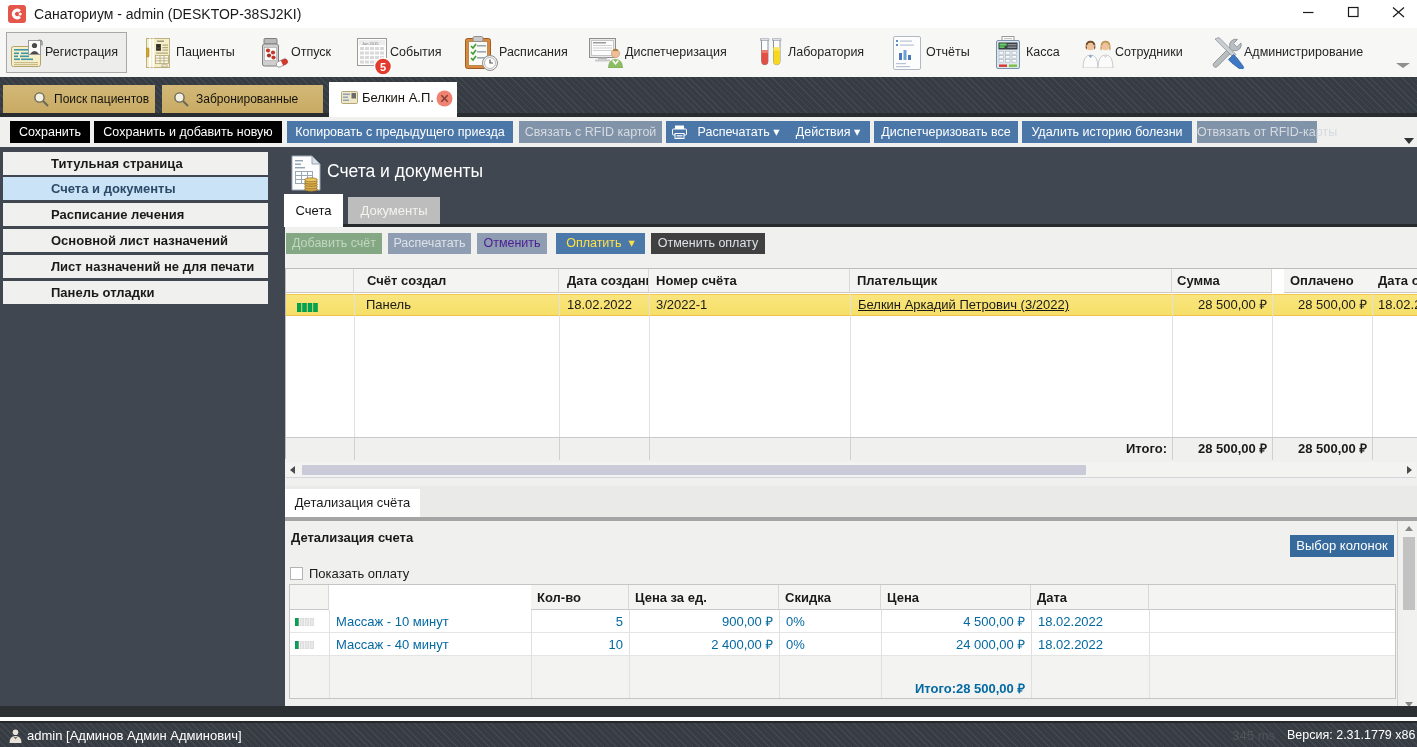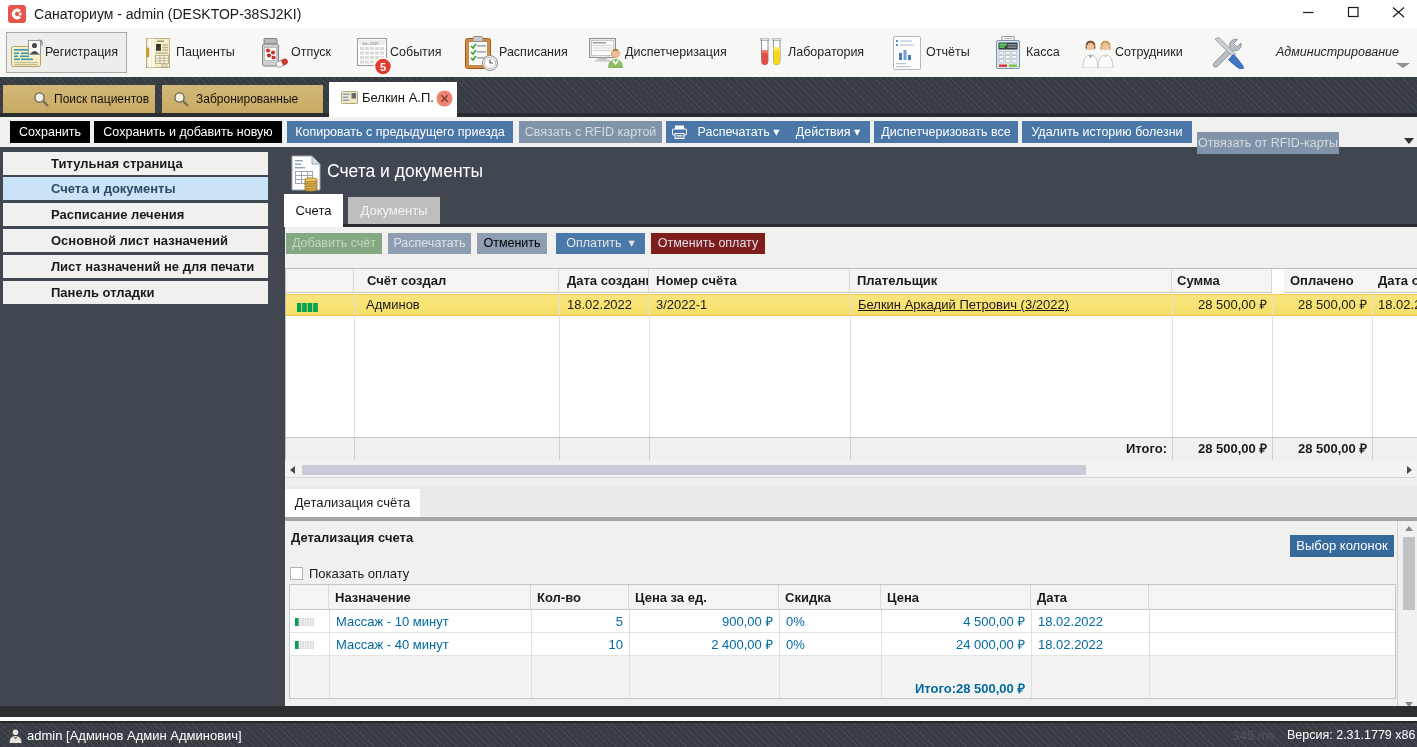--- a/index.html
+++ b/index.html
@@ -245,21 +245,21 @@
     <div class="tbtxt" style="left:1115px;">Сотрудники</div>
     <svg class="abs" style="left:1209px; top:9px;" width="36" height="32" viewBox="0 0 36 32">
       <g>
         <path d="M28.5 2.5 a6 6 0 0 0 -7.6 7.6 l-16 16 a2.4 2.4 0 0 0 3.4 3.4 l16 -16 a6 6 0 0 0 7.6 -7.6 l-4 4 l-3.4 -3.4 z" fill="#b9bec2" stroke="#83888c" stroke-width="0.8"></path>
       </g>
       <g>
         <path d="M6 2 l4 -1.5 l17 17 l-2.8 2.8 l-17 -17 z" fill="#c9ced2" stroke="#83888c" stroke-width="0.7"></path>
         <path d="M24.5 17.5 l3.5 3.5 l6 8 a2.2 2.2 0 0 1 -3.1 3.1 l-8 -6 l-3.5 -3.5 z" fill="#3e78c4" stroke="#2a5a9a" stroke-width="0.7"></path>
       </g>
     </svg>
-    <div class="tbtxt" style="left:1276px;font-style:italic;">Администрирование</div>
+    <div class="tbtxt" style="left:1244px;">Администрирование</div>
     <div class="abs" style="left:1396px; top:35px; width:0; height:0; border-left:7px solid transparent; border-right:7px solid transparent; border-top:5.5px solid #8f8f8f;"></div>
   </div>
 
   <div id="tabstrip" class="abs">
     <div class="tab tantab" style="left:3px; width:152px; line-height:28px; padding-left:51px;">Поиск пациентов</div>
     <div class="tab tantab" style="left:162px; width:161px; line-height:28px; padding-left:34px;">Забронированные</div>
     <div class="tab" style="left:329px; top:5px; width:128px; height:35px; background:#fff; line-height:31px; padding-left:33px; font-size:13px;">Белкин А.П.</div>
     <svg class="abs" style="left:33px; top:14px;" width="17" height="17" viewBox="0 0 17 17">
       <circle cx="6.5" cy="6.5" r="4.6" fill="#f3f0e2" stroke="#6a6a5a" stroke-width="1.4"></circle>
       <line x1="10" y1="10" x2="15" y2="15" stroke="#6a6a5a" stroke-width="2"></line>
@@ -292,21 +292,21 @@
         <rect x="0.5" y="4" width="14" height="6" rx="1" fill="none" stroke="#fff"></rect>
         <rect x="3" y="8.5" width="9" height="5" fill="#4a77a8" stroke="#fff"></rect>
         <line x1="4.5" y1="10.5" x2="10.5" y2="10.5" stroke="#fff" stroke-width="0.8"></line>
         <line x1="4.5" y1="12" x2="10.5" y2="12" stroke="#fff" stroke-width="0.8"></line>
       </svg>
       <span style="margin-left:14px;">Распечатать ▾</span>
     </div>
     <div class="abtn blue" style="left:786px; width:84px;">Действия ▾</div>
     <div class="abtn blue" style="left:874px; width:144px;">Диспетчеризовать все</div>
     <div class="abtn blue" style="left:1022px; width:170px;">Удалить историю болезни</div>
-    <div class="abtn dis" style="left:1197px; width:142px;margin-top:11px;">Отвязать от RFID-карты</div>
+    <div class="abtn dis" style="left:1197px; width:120px;">Отвязать от RFID-карты</div>
     <div class="abs" style="left:1404px; top:21px; width:0; height:0; border-left:5px solid transparent; border-right:5px solid transparent; border-top:6px solid #2f3337;"></div>
   </div>
 
   <div class="sbitem" style="top:152px;">Титульная страница</div>
   <div class="sbitem" style="top:177px; background:#cbe3f6; color:#2b4a68;">Счета и документы</div>
   <div class="sbitem" style="top:203px;">Расписание лечения</div>
   <div class="sbitem" style="top:229px;">Основной лист назначений</div>
   <div class="sbitem" style="top:255px;">Лист назначений не для печати</div>
   <div class="sbitem" style="top:281px;">Панель отладки</div>
 
@@ -331,41 +331,41 @@
   </svg>
   <div id="ctitle" class="abs">Счета и документы</div>
   <div class="ctab" style="left:284px; top:194px; width:59px; height:33px; background:#fff; line-height:33px; color:#111;">Счета</div>
   <div class="ctab" style="left:348px; top:197px; width:92px; height:27px; background:#bdbdbd; line-height:27px; color:#f3f3ee;">Документы</div>
 
   <div class="abs" style="left:343px; top:224px; width:1074px; height:3px; background:#282b2e;"></div>
 
   <div id="panel1" class="abs">
     <div class="ibtn" style="left:1px; width:96px; background:#85a884; color:#c2d7bf;">Добавить счёт</div>
     <div class="ibtn" style="left:103px; width:83px; background:#8e9db1; color:#dde2e9;">Распечатать</div>
-    <div class="ibtn" style="left:192px; width:70px; background:#8e9db1; color:#000000;">Отменить</div>
-    <div class="ibtn" style="left:271px; width:89px; background:#4a78a8; color:#e5e5e5;">Оплатить &nbsp;▾</div>
-    <div class="ibtn" style="left:366px; width:114px; background:#7f1d1d; color:#dde2e9;">Отменить оплату</div>
+    <div class="ibtn" style="left:192px; width:70px; background:#8e9db1; color:#4c1d95;">Отменить</div>
+    <div class="ibtn" style="left:271px; width:89px; background:#4a78a8; color:#fde047;">Оплатить &nbsp;▾</div>
+    <div class="ibtn" style="left:366px; width:114px; background:#404040; color:#dde2e9;">Отменить оплату</div>
 
     <div id="mtable">
       <div class="mhd" style="left:0; width:68px;"></div>
       <div class="mhd" style="left:68px; width:205px; padding-left:13px;">Счёт создал</div>
       <div class="mhd" style="left:273px; width:90px; padding-left:8px;">Дата создания</div>
       <div class="mhd" style="left:363px; width:201px; padding-left:7px;">Номер счёта</div>
       <div class="mhd" style="left:564px; width:322px; padding-left:7px;">Плательщик</div>
       <div class="mhd" style="left:886px; width:100px; padding-left:5px;">Сумма</div>
       <div class="mhd" style="left:986px; width:100px; padding-left:6px;margin-left:12px;">Оплачено</div>
       <div class="mhd" style="left:1086px; width:46px; border-right:none; padding-left:6px;">Дата о</div>
       <div id="yrow">
         <svg class="abs" style="left:11px; top:8px;" width="22" height="9" viewBox="0 0 22 9">
           <rect x="0" y="0" width="4" height="9" fill="#00a651" stroke="#008a43" stroke-width="0.5"></rect>
           <rect x="5.5" y="0" width="4" height="9" fill="#00a651" stroke="#008a43" stroke-width="0.5"></rect>
           <rect x="11" y="0" width="4" height="9" fill="#00a651" stroke="#008a43" stroke-width="0.5"></rect>
           <rect x="16.5" y="0" width="4" height="9" fill="#00a651" stroke="#008a43" stroke-width="0.5"></rect>
         </svg>
-        <div class="ycell" style="left:80px;">Админов</div>
+        <div class="ycell" style="left:80px;">Панель</div>
         <div class="ycell" style="left:281px;">18.02.2022</div>
         <div class="ycell" style="left:370px;">3/2022-1</div>
         <div class="ycell" style="left:572px;text-decoration:underline;">Белкин Аркадий Петрович (3/2022)</div>
         <div class="ycell" style="left:886px; width:95px; text-align:right;">28 500,00 ₽</div>
         <div class="ycell" style="left:986px; width:95px; text-align:right;">28 500,00 ₽</div>
         <div class="ycell" style="left:1092px;">18.02.2</div>
       </div>
       <div class="vline" style="left:68px; top:25px; height:143px;"></div>
       <div class="vline" style="left:273px; top:25px; height:143px;"></div>
       <div class="vline" style="left:363px; top:25px; height:143px;"></div>
@@ -398,21 +398,20 @@
   </div>
   <div id="graybar" class="abs"></div>
   <div id="detpanel" class="abs">
     <div class="abs" style="left:6px; top:9px; font-size:13px; font-weight:bold; color:#1a1a1a;">Детализация счета</div>
     <div class="abs" style="left:1005px; top:14px; width:104px; height:22px; background:#36699c; color:#fff; font-size:13px; text-align:center; line-height:22px;">Выбор колонок</div>
     <div class="abs" style="left:5px; top:46px; width:13px; height:13px; background:#fff; border:1px solid #b4b4b4;"></div>
     <div class="abs" style="left:24px; top:45px; font-size:13px; color:#1a1a1a;">Показать оплату</div>
 
     <div id="dtable">
       <div class="dhd" style="left:0; width:39px;"></div>
-      <div class="dhd" style="left:39px; width:202px;">Назначение</div>
       <div class="dhd" style="left:241px; width:98px;">Кол-во</div>
       <div class="dhd" style="left:339px; width:150px;">Цена за ед.</div>
       <div class="dhd" style="left:489px; width:102px;">Скидка</div>
       <div class="dhd" style="left:591px; width:150px;">Цена</div>
       <div class="dhd" style="left:741px; width:118px;">Дата</div>
       <div class="dhd" style="left:859px; width:246px; border-right:none;"></div>
       <div class="abs" style="left:0; top:25px; width:1105px; height:23px; border-bottom:1px solid #e4e4e4;"></div>
       <svg class="abs" style="left:5px; top:33px;" width="20" height="8" viewBox="0 0 20 8">
         <rect x="0" y="0" width="3.5" height="8" fill="#00a651" stroke="#5a5a5a" stroke-width="0.4"></rect>
         <rect x="5" y="0" width="3.5" height="8" fill="#e8e8e8" stroke="#bdbdbd" stroke-width="0.4"></rect>

